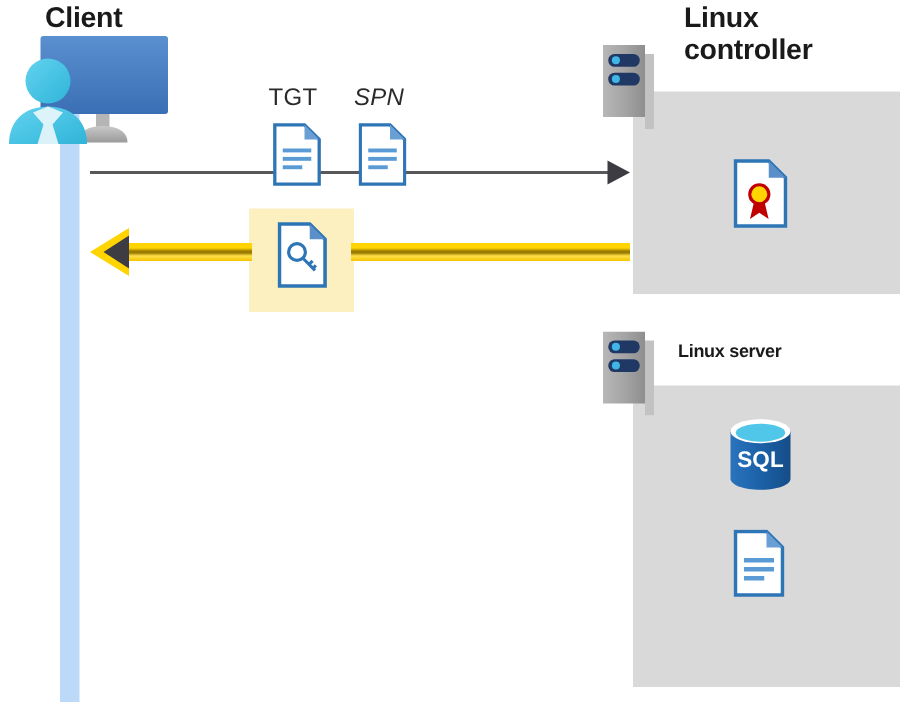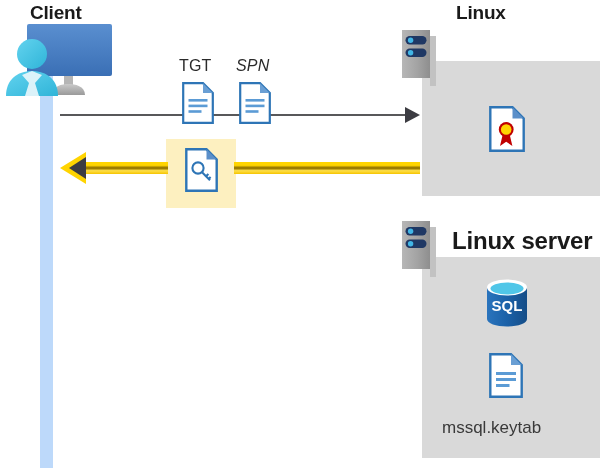--- a/index.html
+++ b/index.html
@@ -15,21 +15,21 @@
 
   
   .title{
     font-weight:bold;
     color:#1a1a1a;
     letter-spacing:-0.2px;
     line-height:1.12;
   }
   #client-title{left:30px;top:2px;font-size:19px;}
   #dc-title{left:456px;top:2px;font-size:19px;width:130px;}
-  #linux-title{left:452px;top:228px;font-size:24px;}
+  #linux-title{left:452px;top:228px;font-size:12px;}
 
   .doc-label{
     font-size:16px;color:#2a2a2a;letter-spacing:0.2px;
   }
   #tgt-label{left:179px;top:57px;}
   #spn-label{left:236px;top:57px;font-style:italic;}
 
   #keytab-label{
     left:442px;top:418px;font-size:17px;color:#3a3a3a;
   }
@@ -183,21 +183,21 @@
       </linearGradient>
     </defs>
     <rect x="0" y="0" width="28" height="48" fill="url(#srvGrad)"></rect>
     <rect x="28" y="6" width="6" height="50" fill="#c2c2c2"></rect>
     <rect x="3.5" y="6" width="21" height="8.5" rx="4.2" fill="#1f3864"></rect>
     <circle cx="8.6" cy="10.2" r="2.7" fill="#41b6e6"></circle>
     <rect x="3.5" y="18.5" width="21" height="8.5" rx="4.2" fill="#1f3864"></rect>
     <circle cx="8.6" cy="22.7" r="2.7" fill="#41b6e6"></circle>
   </svg>
 
-  <div class="abs title" id="dc-title"><span>Linux</span><br></div>
+  <div class="abs title" id="dc-title"><span>Linux</span><br><span>controller</span></div>
 
   <svg class="abs" id="cert-doc" viewBox="0 0 36 46">
     <path d="M1.3 1.3 H23.5 L34.7 12.5 V44.7 H1.3 Z" fill="#ffffff" stroke="#2e75b6" stroke-width="2.4"></path>
     <path d="M23.5 1.3 L34.7 12.5 H23.5 Z" fill="#5b8fc9"></path>
     <path d="M14.2 26.5 L11 40 L17.2 35.8 L23.4 40 L20.2 26.5 Z" fill="#c00000"></path>
     <circle cx="17.2" cy="23.5" r="7.4" fill="#c00000"></circle>
     <circle cx="17.2" cy="23.5" r="5.3" fill="#ffd400"></circle>
   </svg>
 
   <svg class="abs server-icon" id="linux-server" viewBox="0 0 34 56">
@@ -226,15 +226,14 @@
   </svg>
 
   <svg class="abs" id="keytab-doc" viewBox="0 0 34 45">
     <path d="M1.3 1.3 H22 L32.7 12 V43.7 H1.3 Z" fill="#ffffff" stroke="#2e75b6" stroke-width="2.4"></path>
     <path d="M22 1.3 L32.7 12 H22 Z" fill="#6a9fd4"></path>
     <rect x="7" y="19" width="20" height="3" fill="#5b9bd5"></rect>
     <rect x="7" y="25" width="20" height="3" fill="#5b9bd5"></rect>
     <rect x="7" y="31" width="13.5" height="3" fill="#5b9bd5"></rect>
   </svg>
 
-  <div class="abs" id="keytab-label">mssql.keytab</div>
 
 </div>
 
 </body></html>

